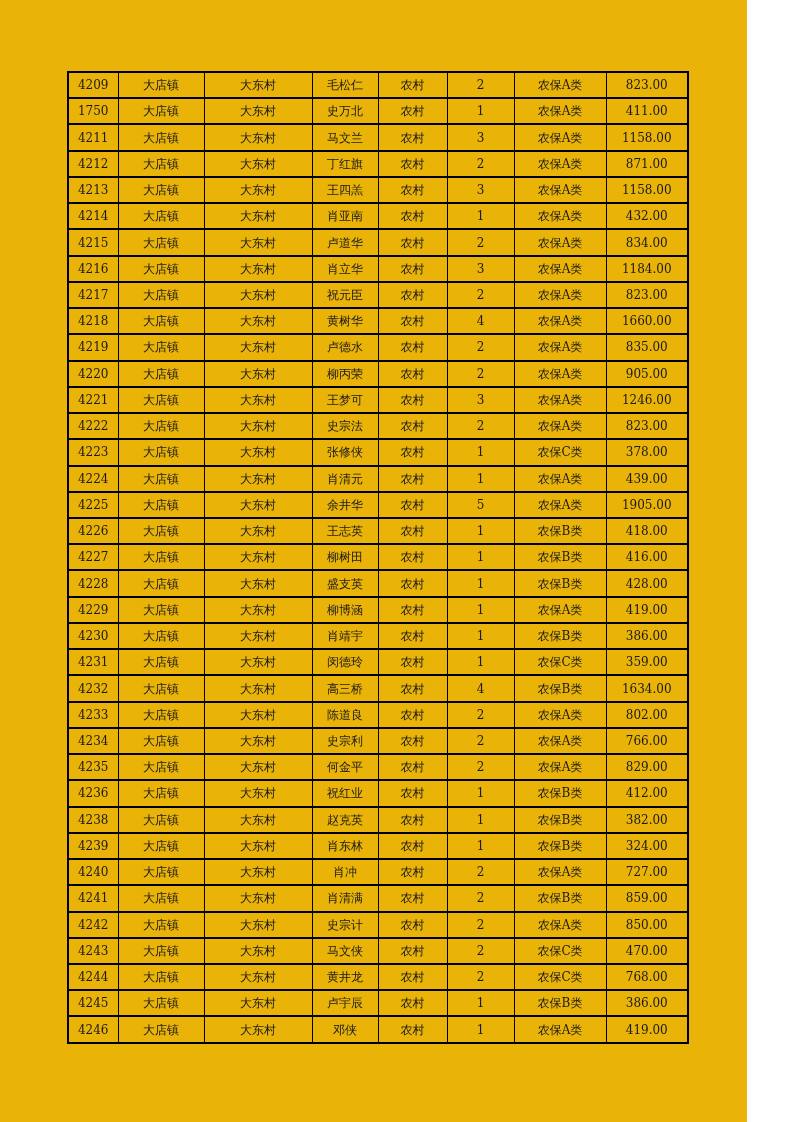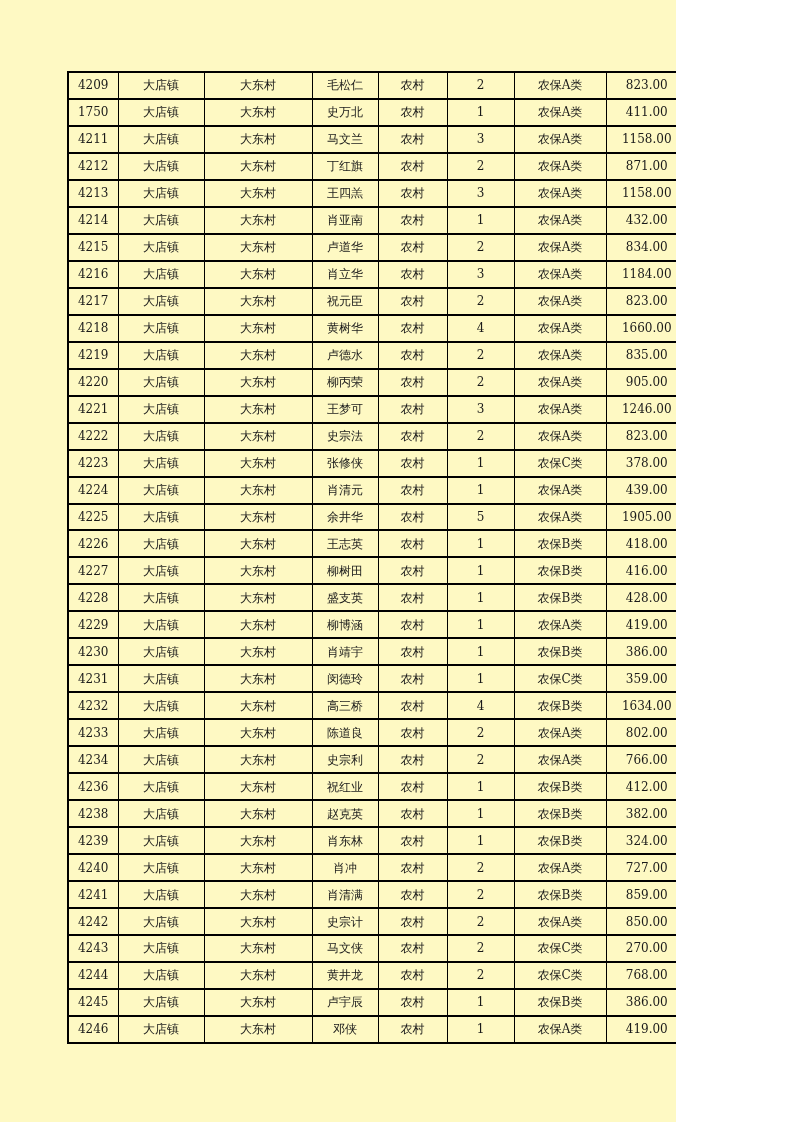--- a/index.html
+++ b/index.html
@@ -10,22 +10,22 @@
   body {
     width: 793px;
     height: 1122px;
     position: relative;
     font-family: "DejaVu Serif", "Liberation Serif", serif;
     color: #000000;
   }
   .page {
     position: absolute;
     left: 0; top: 0;
-    width: 676px; height: 1122px;
-    background: #fef9c3;
+    width: 747px; height: 1122px;
+    background: #eab308;
     overflow: hidden;
   }
   table.data-table {
     position: absolute;
     left: 67px;
     top: 71px;
     width: 620px;
     height: 973px;
     border-collapse: collapse;
     table-layout: fixed;
@@ -315,20 +315,30 @@
           <td>4234</td>
           <td>大店镇</td>
           <td>大东村</td>
           <td>史宗利</td>
           <td>农村</td>
           <td>2</td>
           <td>农保A类</td>
           <td>766.00</td>
         </tr>
         <tr>
+          <td>4235</td>
+          <td>大店镇</td>
+          <td>大东村</td>
+          <td>何金平</td>
+          <td>农村</td>
+          <td>2</td>
+          <td>农保A类</td>
+          <td>829.00</td>
+        </tr>
+        <tr>
           <td>4236</td>
           <td>大店镇</td>
           <td>大东村</td>
           <td>祝红业</td>
           <td>农村</td>
           <td>1</td>
           <td>农保B类</td>
           <td>412.00</td>
         </tr>
         <tr>
@@ -382,21 +392,21 @@
           <td>850.00</td>
         </tr>
         <tr>
           <td>4243</td>
           <td>大店镇</td>
           <td>大东村</td>
           <td>马文侠</td>
           <td>农村</td>
           <td>2</td>
           <td>农保C类</td>
-          <td>270.00</td>
+          <td>470.00</td>
         </tr>
         <tr>
           <td>4244</td>
           <td>大店镇</td>
           <td>大东村</td>
           <td>黄井龙</td>
           <td>农村</td>
           <td>2</td>
           <td>农保C类</td>
           <td>768.00</td>

